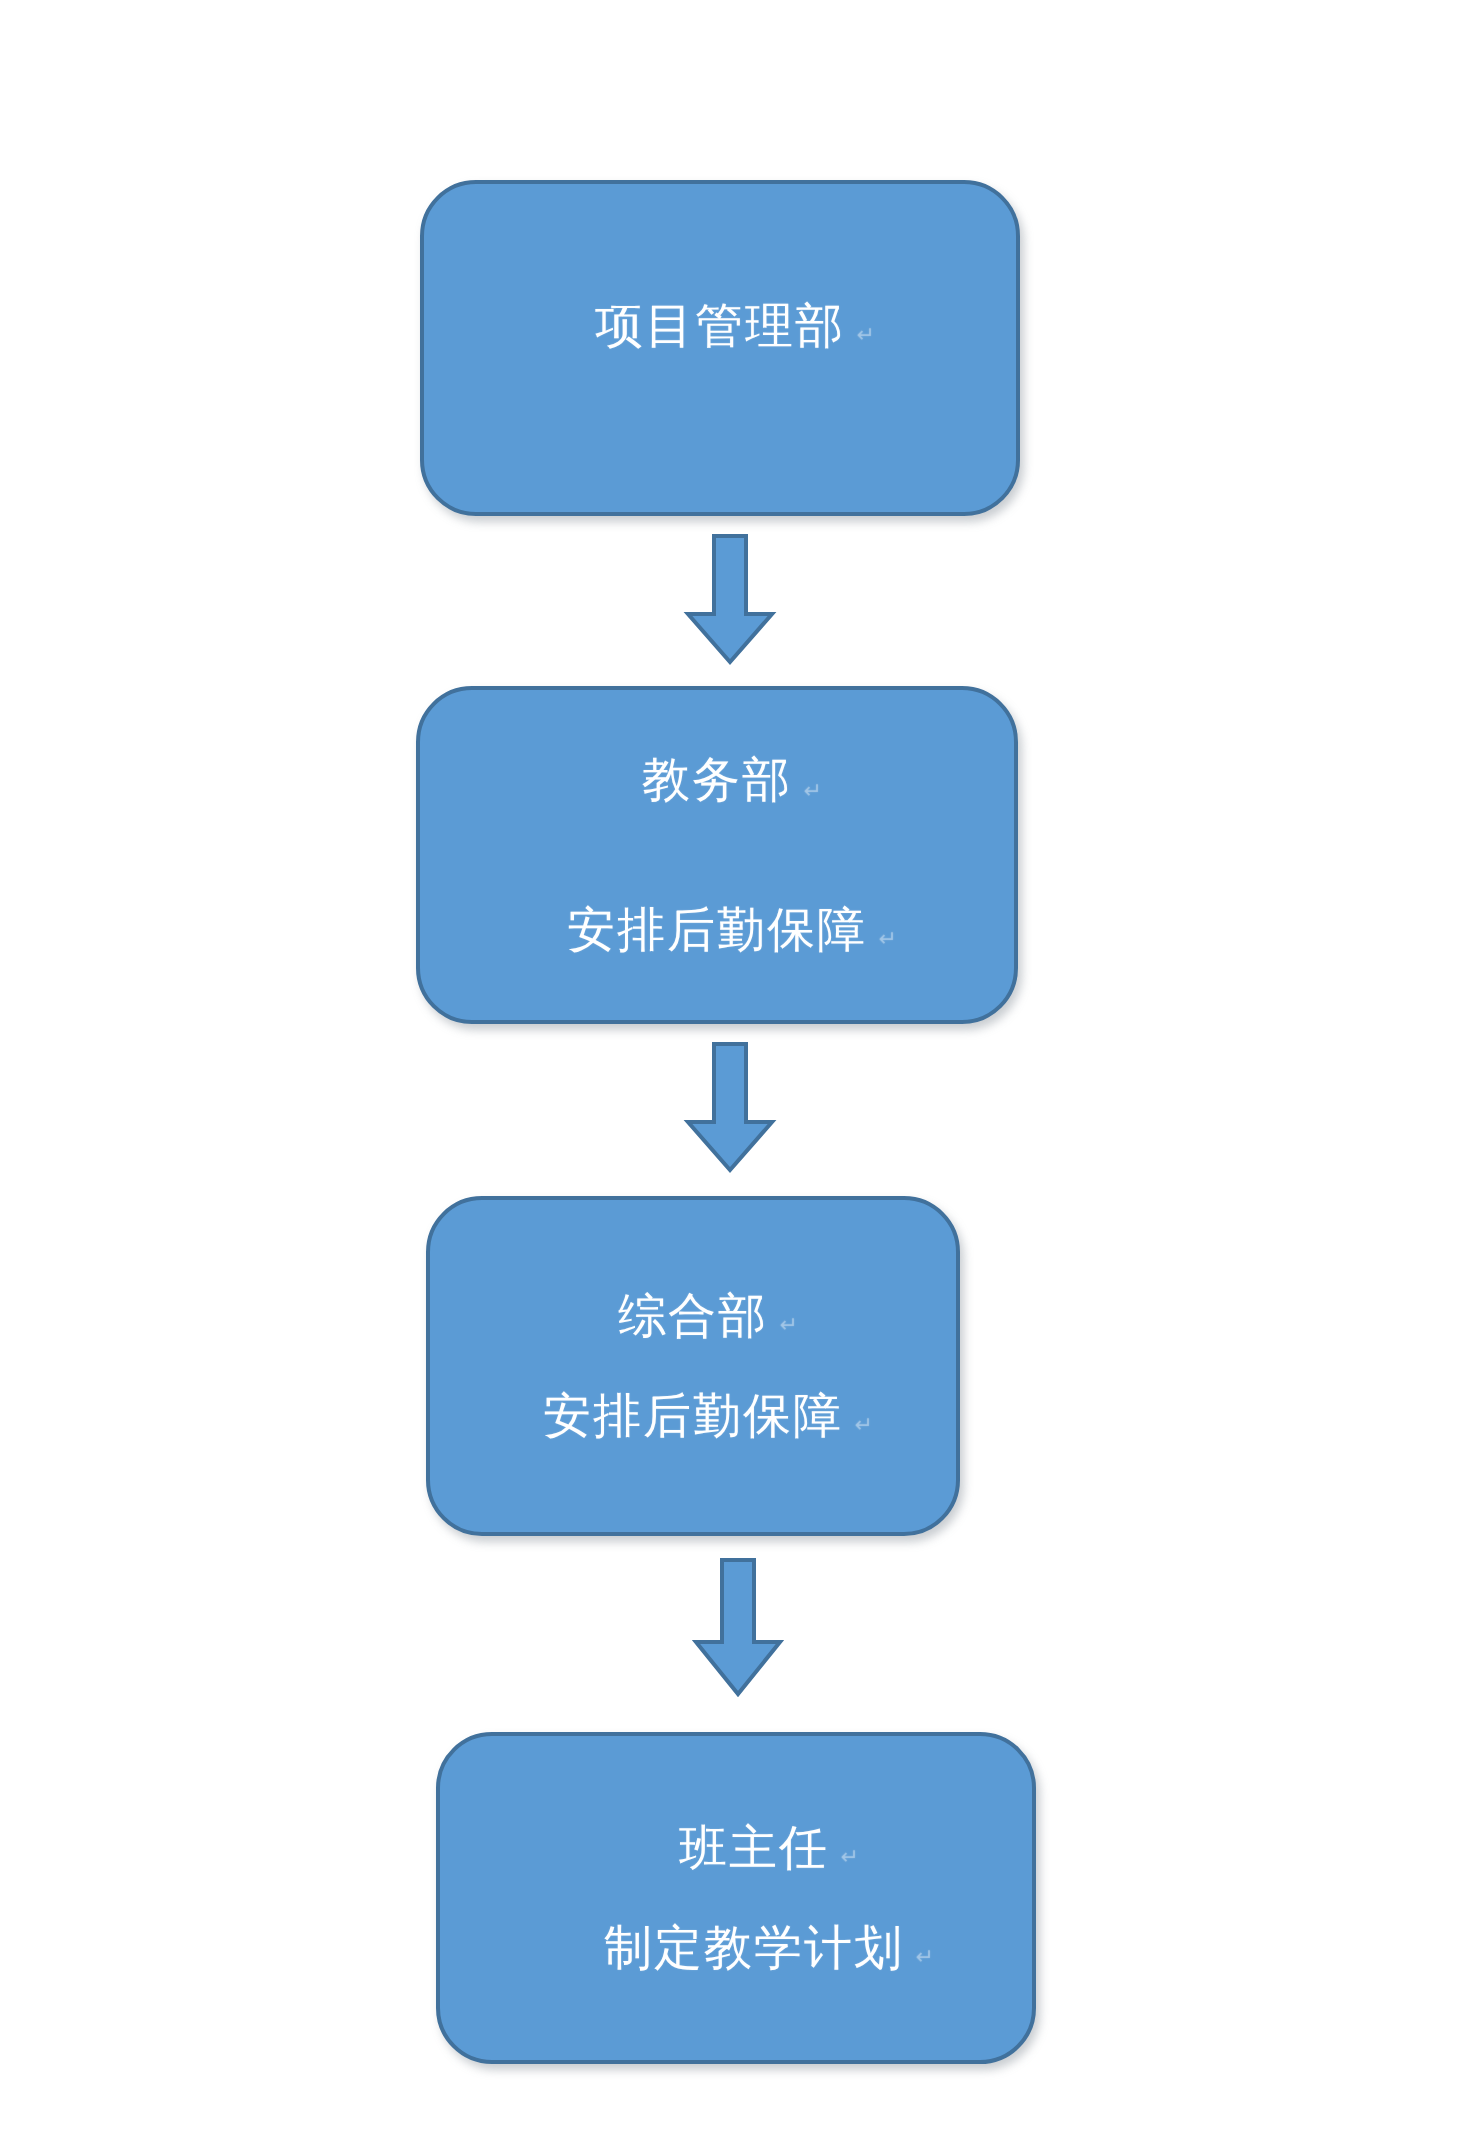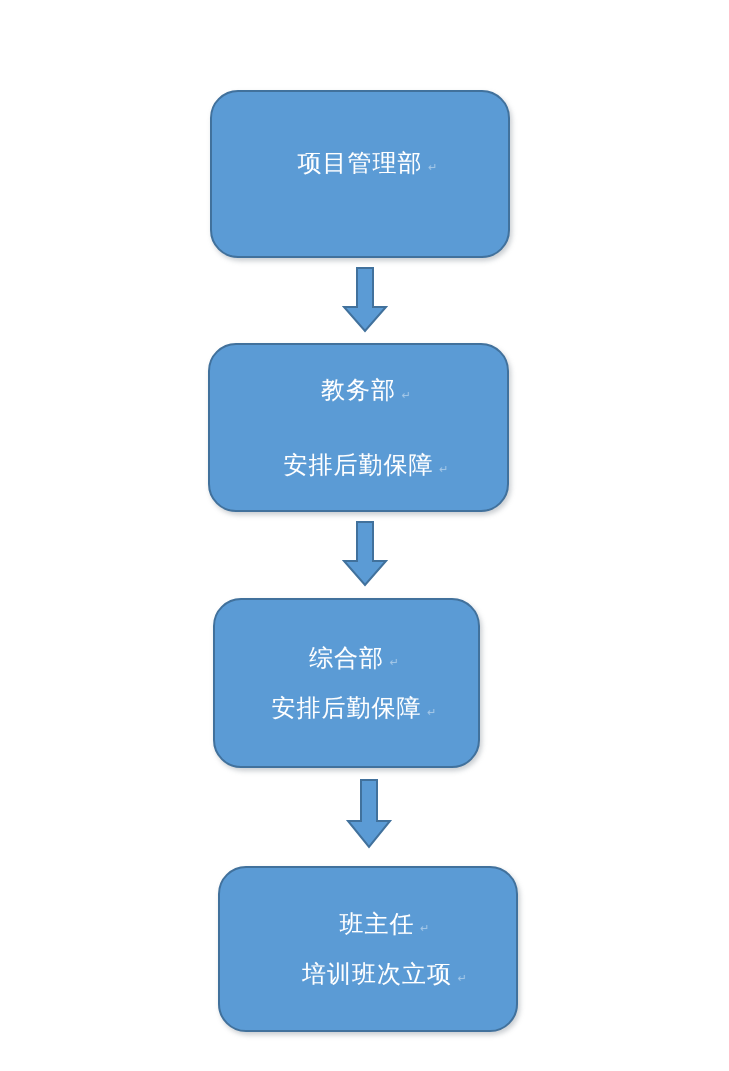--- a/index.html
+++ b/index.html
@@ -114,16 +114,16 @@
   </div>
 
   <div class="arrow" id="arrow-3">
     <svg width="48" height="70" viewBox="0 0 48 70">
       <path d="M 16 1 L 32 1 L 32 42 L 45 42 L 24 68 L 3 42 L 16 42 Z" fill="#5b9bd5" stroke="#41719c" stroke-width="2" stroke-linejoin="miter"></path>
     </svg>
   </div>
 
   <div class="node" id="node-4">
     <div class="node-line line-1">班主任</div>
-    <div class="node-line line-2">培训班次立项</div>
+    <div class="node-line line-2">制定教学计划</div>
   </div>
 
 </div>
 
 </body></html>

